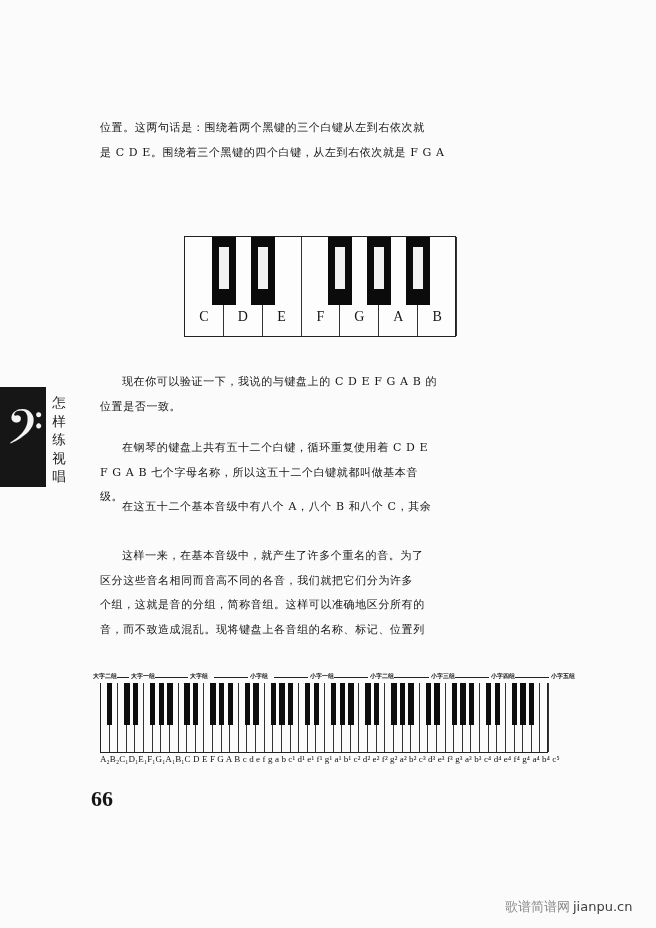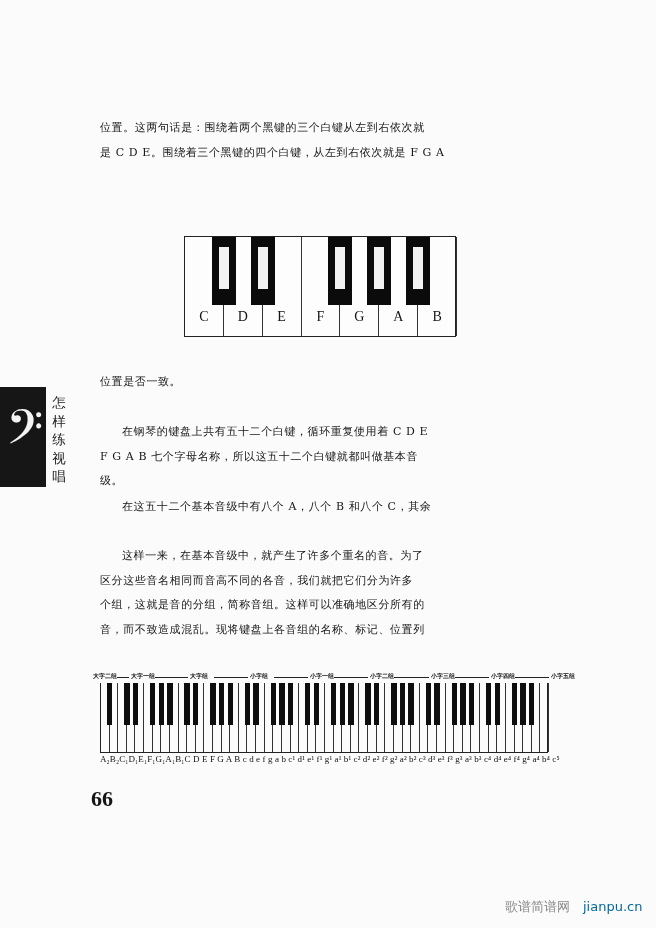--- a/index.html
+++ b/index.html
@@ -176,22 +176,22 @@
     .watermark {
       position: absolute;
       left: 505px;
       top: 898px;
       font-size: 13px;
       color: #8a8a8a;
       font-family: "DejaVu Sans", sans-serif;
       white-space: nowrap;
     }
     .watermark .url {
-      color: #0369a1;
-      margin-left: 13px;
+      color: #404040;
+      margin-left: 3px;
     }
   </style>
 </head>
 <body>
 
 <div class="side-tab">
   <span class="clef">𝄢</span>
 </div>
 <div class="side-title">
   <div>怎</div>
@@ -239,25 +239,26 @@
     </div>
     <div class="bkey" style="left: 182.286px;">
       <div class="shine"></div>
     </div>
     <div class="bkey" style="left: 221.143px;">
       <div class="shine"></div>
     </div>
   </div>
 
 <p class="para" style="top:370px;">
+  <span class="line" style="text-indent:2em;">现在你可以验证一下，我说的与键盘上的 C D E F G A B 的</span>
   <span class="line">位置是否一致。</span>
 </p>
 
 <p class="para" style="top:420px;">
-  <span class="line" style="text-indent:2em;">在钢琴的键盘上共有五十二个白键，循环重复使用着 C D E</span>
+  <span class="line" style="text-indent:2em;margin-top:16px;">在钢琴的键盘上共有五十二个白键，循环重复使用着 C D E</span>
   <span class="line">F G A B 七个字母名称，所以这五十二个白键就都叫做基本音</span>
   <span class="line">级。</span>
 </p>
 
 <p class="para" style="top:495px;">
   <span class="line" style="text-indent:2em;">在这五十二个基本音级中有八个 A，八个 B 和八个 C，其余</span>
 </p>
 
 <p class="para" style="top:544px;">
   <span class="line" style="text-indent:2em;">这样一来，在基本音级中，就产生了许多个重名的音。为了</span>

